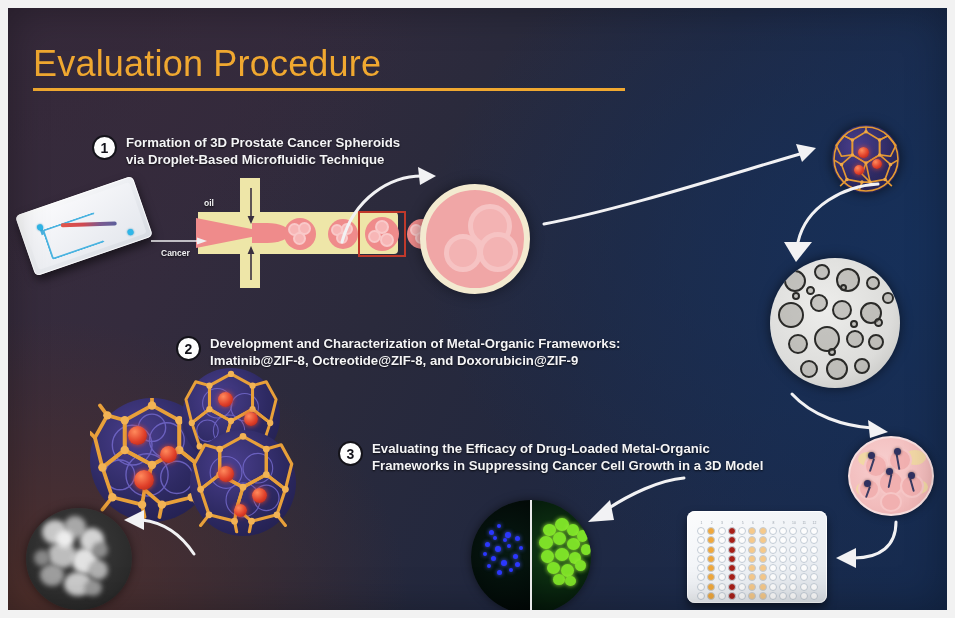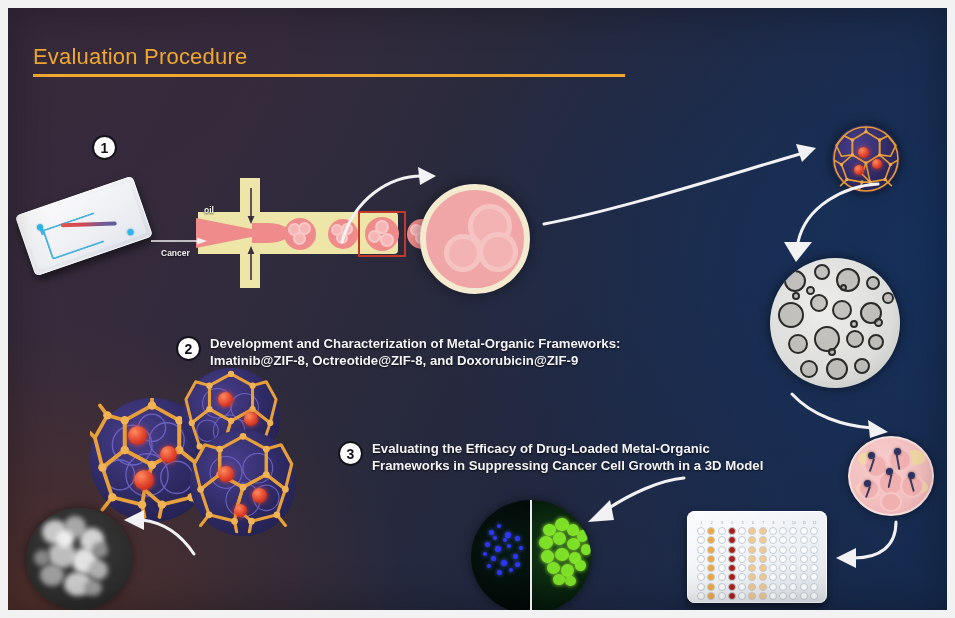--- a/index.html
+++ b/index.html
@@ -23,21 +23,21 @@
       linear-gradient(115deg,#392c3c 0%,#342b3d 22%,#2a2a3c 42%,#22283f 60%,#1b2a4a 80%,#152a4e 100%);
   }
   #canvas:after{
     content:"";position:absolute;inset:0;pointer-events:none;
     box-shadow:inset 0 0 40px rgba(0,0,0,.30);
   }
 
   
   #title-wrap{position:absolute;left:25px;top:38px;}
   #title{
-    font-size:22px;font-weight:400;letter-spacing:.2px;
+    font-size:36px;font-weight:400;letter-spacing:.2px;
     color:#f0a830;line-height:1;white-space:nowrap;
   }
   #title-rule{
     margin-top:6px;height:3px;width:592px;
     background:#f0a830;
   }
 
   
   .step{position:absolute;display:flex;align-items:flex-start;gap:9px;z-index:30;}
   .badge{
@@ -104,21 +104,21 @@
   #mf .d4{left:209px;top:41px;width:30px;height:30px;}
   #mf-box{
     position:absolute;left:160px;top:33px;width:48px;height:46px;
     border:2px solid #c0392b;box-sizing:border-box;z-index:6;
   }
   #mf-outlet2{position:absolute;left:190px;top:204px;width:60px;height:42px;background:#eee6a8;}
   .mf-label{
     position:absolute;color:#f0f0f2;font-size:8.5px;font-weight:bold;
     text-shadow:0 1px 2px rgba(0,0,0,.8);
   }
-  #lbl-oil{left:196px;top:197px;}
+  #lbl-oil{left:196px;top:190px;}
   #lbl-cells{left:153px;top:240px;}
   #cells-arrow{position:absolute;left:143px;top:228px;width:58px;height:10px;}
 
   
   #bigdrop{
     position:absolute;left:412px;top:176px;width:110px;height:110px;border-radius:50%;
     background:#f0a6a6;border:6px solid #f3ead0;box-sizing:border-box;
     box-shadow:0 0 14px rgba(0,0,0,.45);
   }
   #bigdrop .c{position:absolute;border-radius:50%;background:#f3b3b3;border:5px solid #f6c3c3;box-sizing:border-box;}
@@ -210,20 +210,22 @@
 <div id="figure">
   <div id="canvas">
 
     <div id="title-wrap">
       <div id="title">Evaluation Procedure</div>
       <div id="title-rule"></div>
     </div>
 
     <div class="step" id="step1">
       <div class="badge">1</div>
+      <div class="step-text">Formation of 3D Prostate Cancer Spheroids
+via Droplet-Based Microfluidic Technique</div>
     </div>
 
     <div class="step" id="step2">
       <div class="badge">2</div>
       <div class="step-text">Development and Characterization of Metal-Organic Frameworks:
 Imatinib@ZIF-8, Octreotide@ZIF-8, and Doxorubicin@ZIF-9</div>
     </div>
 
     <div class="step" id="step3">
       <div class="badge">3</div>

